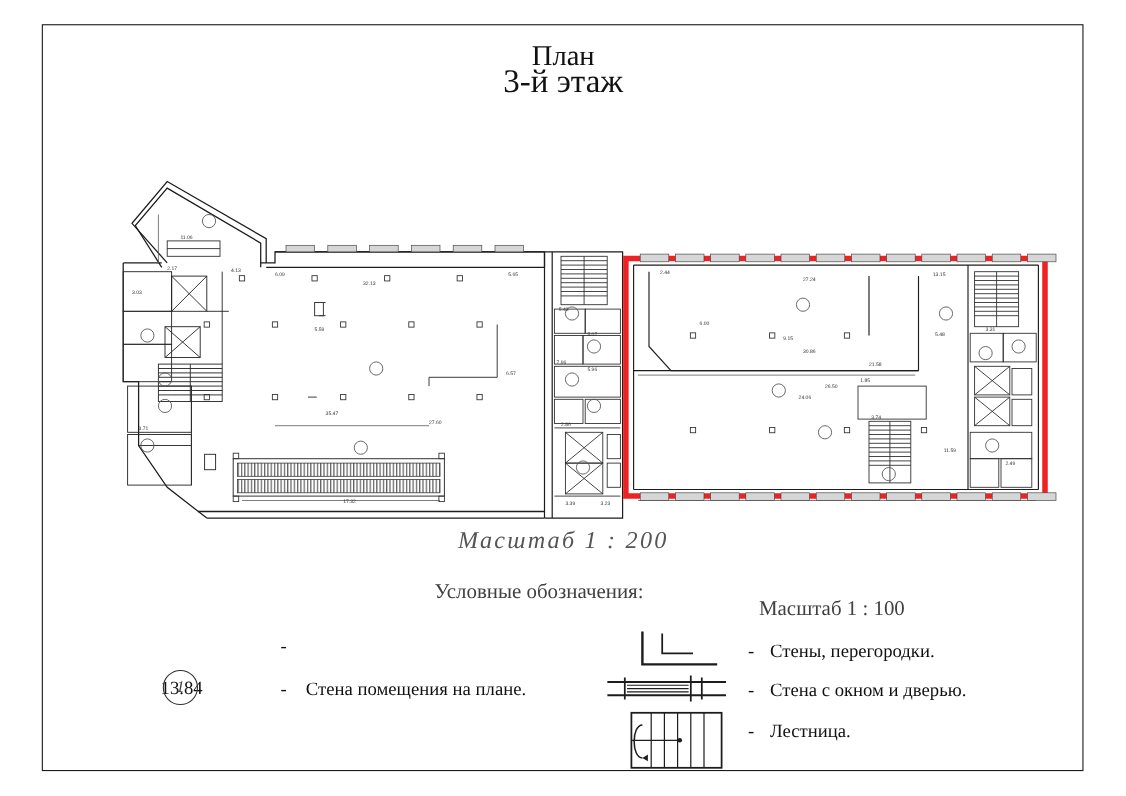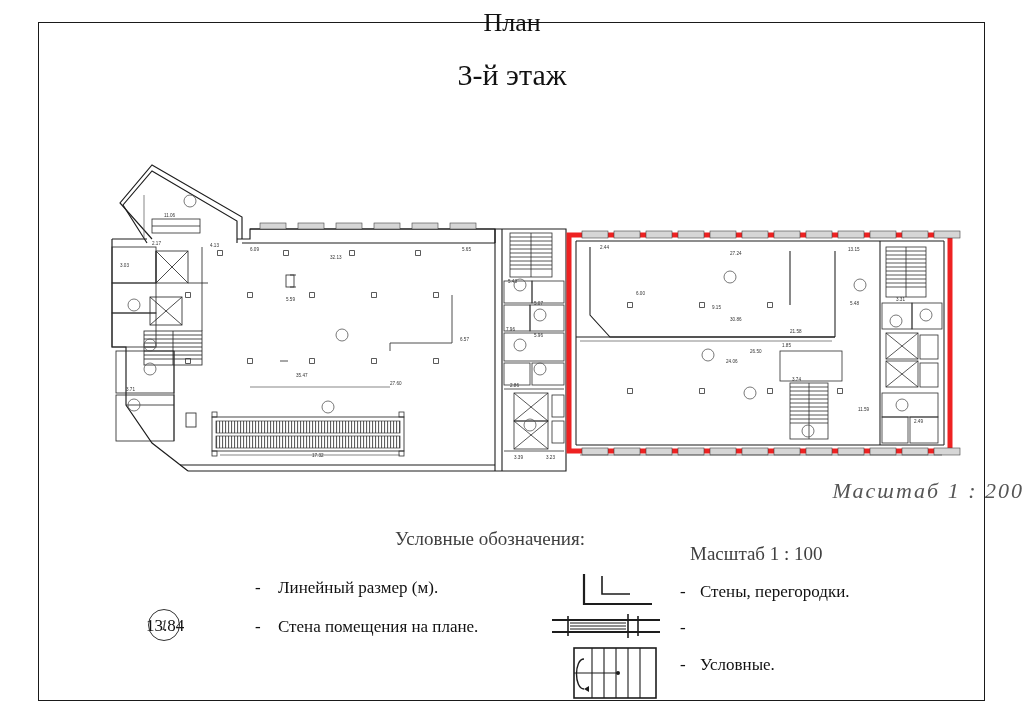--- a/index.html
+++ b/index.html
@@ -4,25 +4,25 @@
 <title>План 3-й этаж</title>
 <style>
   html,body{margin:0;padding:0;background:#fff;}
   body{width:1024px;height:724px;overflow:hidden;
        font-family:"Liberation Serif", serif;color:#111;}
   #page{position:relative;width:1024px;height:724px;background:#fff;}
   #frame{position:absolute;left:38px;top:22px;width:947px;height:679px;
          border:1.5px solid #1a1a1a;background:#fff;box-sizing:border-box;}
   .title{position:absolute;left:0;right:0;text-align:center;
          font-family:"Liberation Serif", serif;color:#111;}
-  #title1{top:8px;font-size:26px;}
+  #title1{top:36px;font-size:26px;}
   #title2{top:58px;font-size:30px;}
   #plan{position:absolute;left:90px;top:155px;width:890px;height:320px;}
   #plan svg{display:block;}
-  .scale200{position:absolute;left:0;right:0;text-align:right;top:478px;
+  .scale200{position:absolute;left:0;right:0;text-align:center;top:478px;
             font-family:"Liberation Serif", serif;font-style:italic;
             font-size:22px;color:#555;letter-spacing:2px;}
   .legend-head{position:absolute;top:528px;font-size:19px;color:#404040;}
   #legend-title{left:395px;}
   #scale100{left:690px;margin-top:15px;}
   .dash{position:absolute;font-size:17px;color:#111;}
   .lt{position:absolute;}
   .num1384{position:absolute;left:146px;top:578px;font-size:17px;margin-top:38px;}
   .circ1{position:absolute;left:148px;top:609px;width:30px;height:30px;
          border:1.2px solid #333;border-radius:50%;}
@@ -342,21 +342,20 @@
   </svg>
   </div>
 
   <div class="scale200">Масштаб  1 : 200</div>
 
   <div class="legend-head" id="legend-title">Условные обозначения:</div>
   <div class="legend-head" id="scale100">Масштаб  1 : 100</div>
 
   <div class="num1384">13.84</div>
   <div class="dash" style="left:255px;top:578px;">-</div>
-  <div class="lbl" style="left:278px;top:578px;">Линейный размер (м).</div>
 
   <div class="circ1">
     <span>1</span>
   </div>
   <div class="dash" style="left:255px;top:617px;">-</div>
   <div class="lbl" style="left:278px;top:617px;">Стена помещения на плане.</div>
 
   <div class="lt" style="left:578px;top:572px;">
     <svg class="sym" width="80" height="36" xmlns="http://www.w3.org/2000/svg">
       <path d="M6,2 L6,32 L74,32" fill="none" stroke="#1d1d1d" stroke-width="2.2"></path>
@@ -367,27 +366,28 @@
   <div class="lbl" style="left:700px;top:582px;text-align:center;">Стены, перегородки.</div>
 
   <div class="lt" style="left:552px;top:612px;">
     <svg class="sym" width="110" height="26" xmlns="http://www.w3.org/2000/svg">
       <path d="M0,8 L108,8 M0,20 L108,20" stroke="#1d1d1d" stroke-width="1.8" fill="none"></path>
       <path d="M18,11 L74,11 M18,14 L74,14 M18,17 L74,17" stroke="#1d1d1d" stroke-width="1" fill="none"></path>
       <path d="M16,4 L16,24 M76,2 L76,26 M86,4 L86,24" stroke="#1d1d1d" stroke-width="1.6" fill="none"></path>
     </svg>
   </div>
   <div class="dash" style="left:680px;top:618px;">-</div>
+  <div class="lbl" style="left:700px;top:618px;">Стена с окном и дверью.</div>
 
   <div class="lt" style="left:570px;top:645px;">
     <svg class="sym" width="90" height="56" xmlns="http://www.w3.org/2000/svg">
       <rect x="4" y="3" width="82" height="50" fill="none" stroke="#1d1d1d" stroke-width="1.6"></rect>
       <path d="M22,3 L22,53 M34,3 L34,53 M46,3 L46,53 M58,3 L58,53 M70,3 L70,53" stroke="#1d1d1d" stroke-width="1.1" fill="none"></path>
       <path d="M4,28 L48,28" stroke="#1d1d1d" stroke-width="1.1" fill="none"></path>
       <path d="M14,14 C4,14 4,44 14,44" stroke="#1d1d1d" stroke-width="1.4" fill="none"></path>
       <circle cx="48" cy="28" r="2" fill="#1d1d1d"></circle>
       <path d="M14,44 l5,-3 l0,6 z" fill="#1d1d1d"></path>
     </svg>
   </div>
   <div class="dash" style="left:680px;top:655px;">-</div>
-  <div class="lbl" style="left:700px;top:655px;">Условные.</div>
+  <div class="lbl" style="left:700px;top:655px;">Лестница.</div>
 
 </div>
 
 </body></html>

